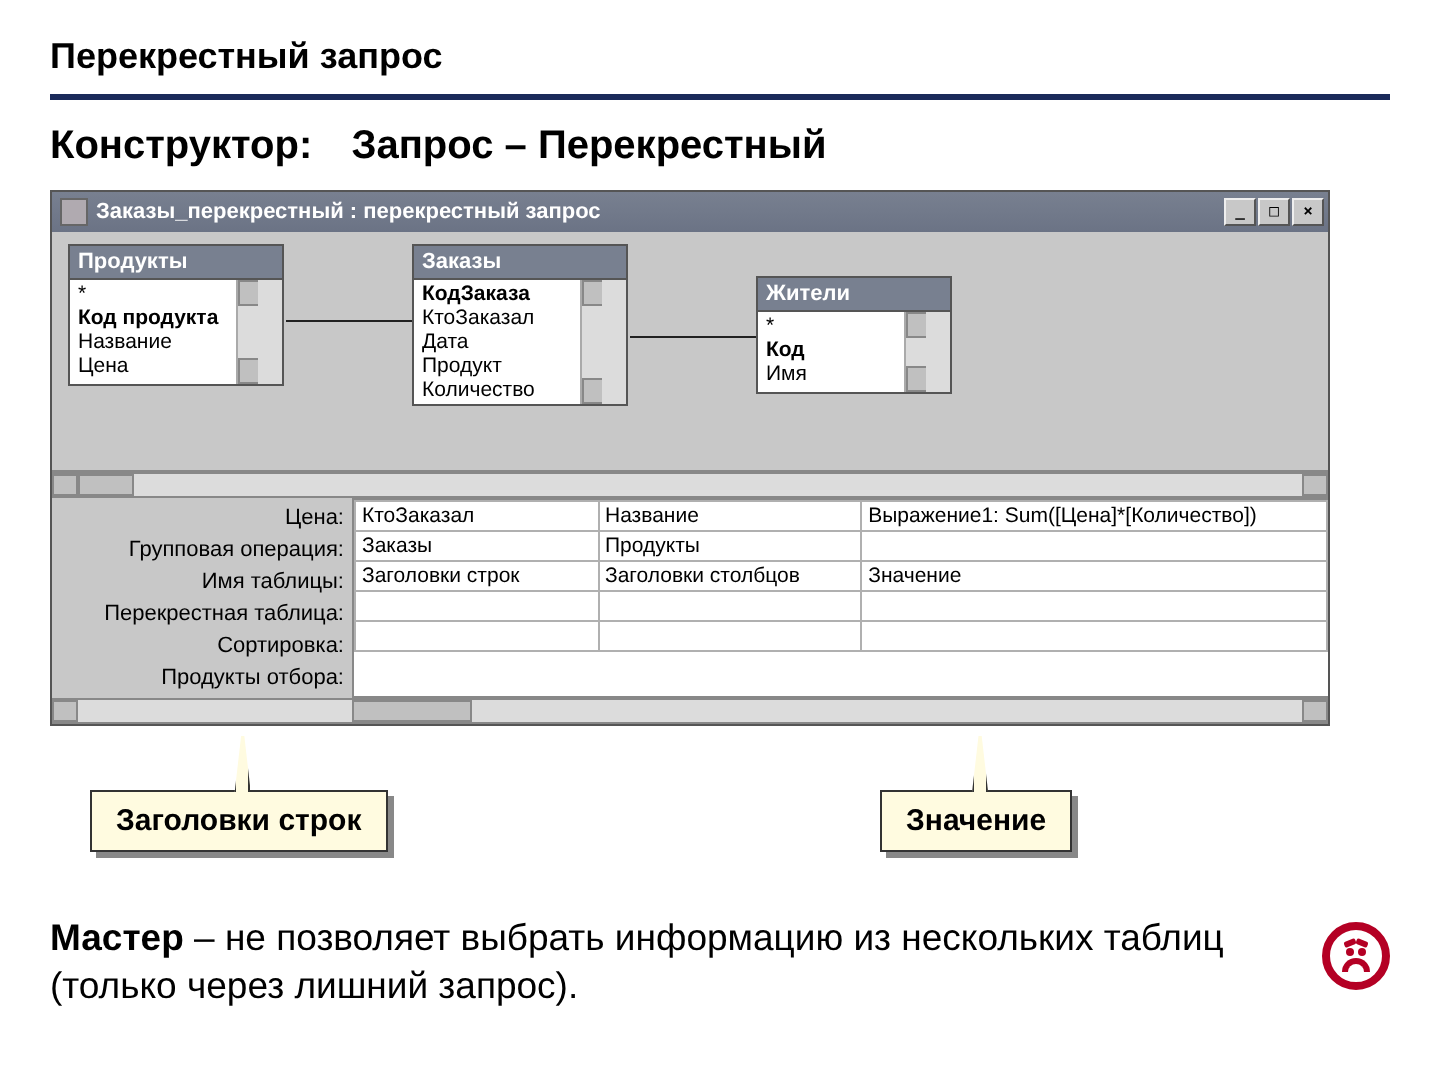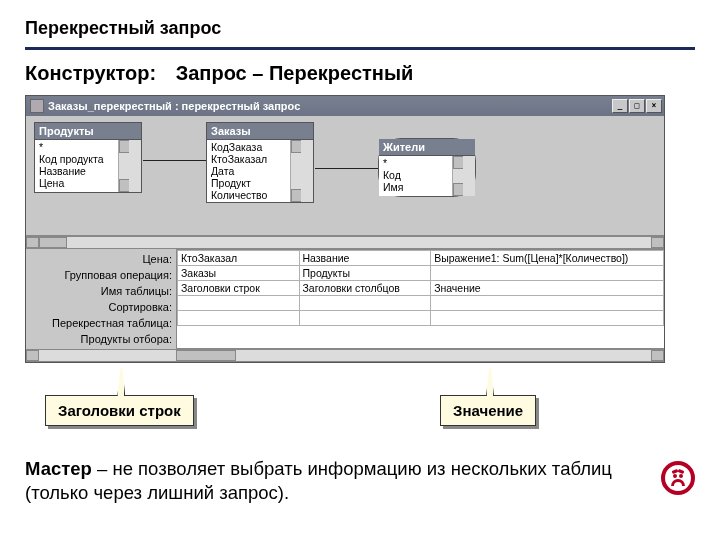--- a/index.html
+++ b/index.html
@@ -78,21 +78,21 @@
     font-family: "Tahoma", Arial;
     font-size: 10.5px;
     padding: 1px 2px;
     background:#fff;
     min-height: 52px;
     overflow:hidden;
     border-right: 12px solid #dcdcdc;
     position:relative;
   }
   .tb-body div { padding: 0 2px; white-space: nowrap; }
-  .tb-body .bold { font-weight: normal; }
+  .tb-body .bold { font-weight: bold; }
   .tb-scroll {
     position:absolute; right:0; top:0; bottom:0; width:11px;
     background:#dcdcdc; border-left:1px solid #aaa;
   }
   .tb-scroll::before, .tb-scroll::after{
     content:''; position:absolute; left:0; width:11px; height:11px;
     background:#c0c0c0; border:1px solid #888;
   }
   .tb-scroll::before{top:0} .tb-scroll::after{bottom:0}
 
@@ -214,21 +214,21 @@
       <div class="tb-body">
         <div class="bold">КодЗаказа</div>
         <div>КтоЗаказал</div>
         <div>Дата</div>
         <div>Продукт</div>
         <div>Количество</div>
         <div class="tb-scroll"></div>
       </div>
     </div>
 
-    <div class="tablebox" style="left:352px; top:22px; width:98px;border-radius:23px;">
+    <div class="tablebox" style="left:352px; top:22px; width:98px;">
       <div class="tb-head">Жители</div>
       <div class="tb-body" style="min-height:40px;">
         <div>*</div>
         <div class="bold">Код</div>
         <div>Имя</div>
         <div class="tb-scroll"></div>
       </div>
     </div>
 
     <div class="link-line" style="left:117px; top:44px; width:63px;"></div>
@@ -239,22 +239,22 @@
     <div class="hbtn l"></div>
       <div class="thumb"></div>
       <div class="hbtn r"></div>
   </div>
 
   <div class="lower">
     <div class="rowlabels">
       <div>Цена:</div>
       <div>Групповая операция:</div>
       <div>Имя таблицы:</div>
+      <div>Перекрестная таблица:</div>
       <div>Сортировка:</div>
-      <div>Перекрестная таблица:</div>
       <div>Продукты отбора:</div>
     </div>
     <div class="gridwrap">
       <table class="grid">
         <colgroup>
             <col class="c1">
             <col class="c2">
             <col class="c3">
           </colgroup>
         <tbody>

